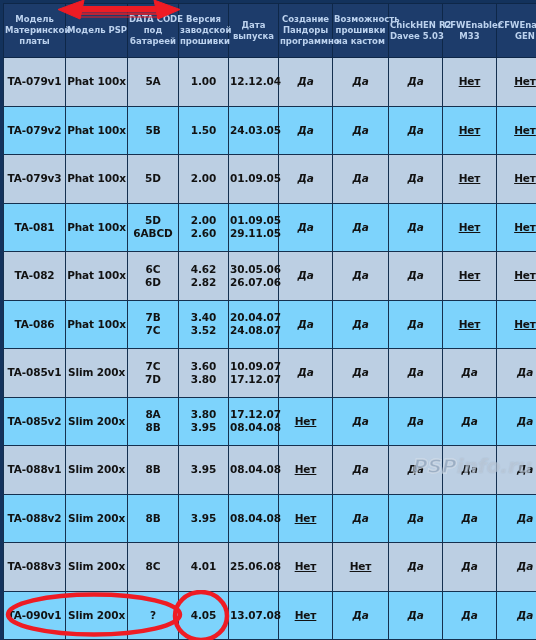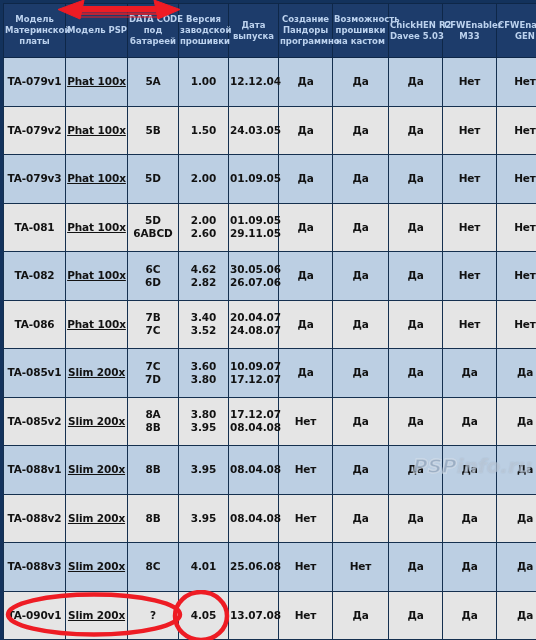--- a/index.html
+++ b/index.html
@@ -40,25 +40,25 @@
     font-size: 10.5px;
     font-weight: bold;
     color: #121212;
     height: 48.5px;
     padding: 1px 1px;
     border: 1px solid #15304f;
     line-height: 1.25;
     letter-spacing: -0.1px;
   }
   tr.odd td { background: #bccfe3; }
-  tr.even td { background: #e5e5e5; }
-  td.yes { color: #0ea154; }
-  td.no  { color: #ee1c24; }
+  tr.even td { background: #7dd3fc; }
+  td.yes { color: #0ea154; font-style: italic; }
+  td.no  { color: #ee1c24; text-decoration: underline; }
   td.mb  { font-size: 11px; }
-  td.psp { font-size: 10px; text-decoration: underline; }
+  td.psp { font-size: 10px; }
   .cellline { display: block; white-space: nowrap; }
 
   
   .anno { position: absolute; pointer-events: none; }
   #arrow-anno { left: 58px; top: 0px; }
   #ell1 { left: 4px;  top: 592px; }
   #ell3 { left: 172px; top: 590px; }
 
   
   #watermark {

